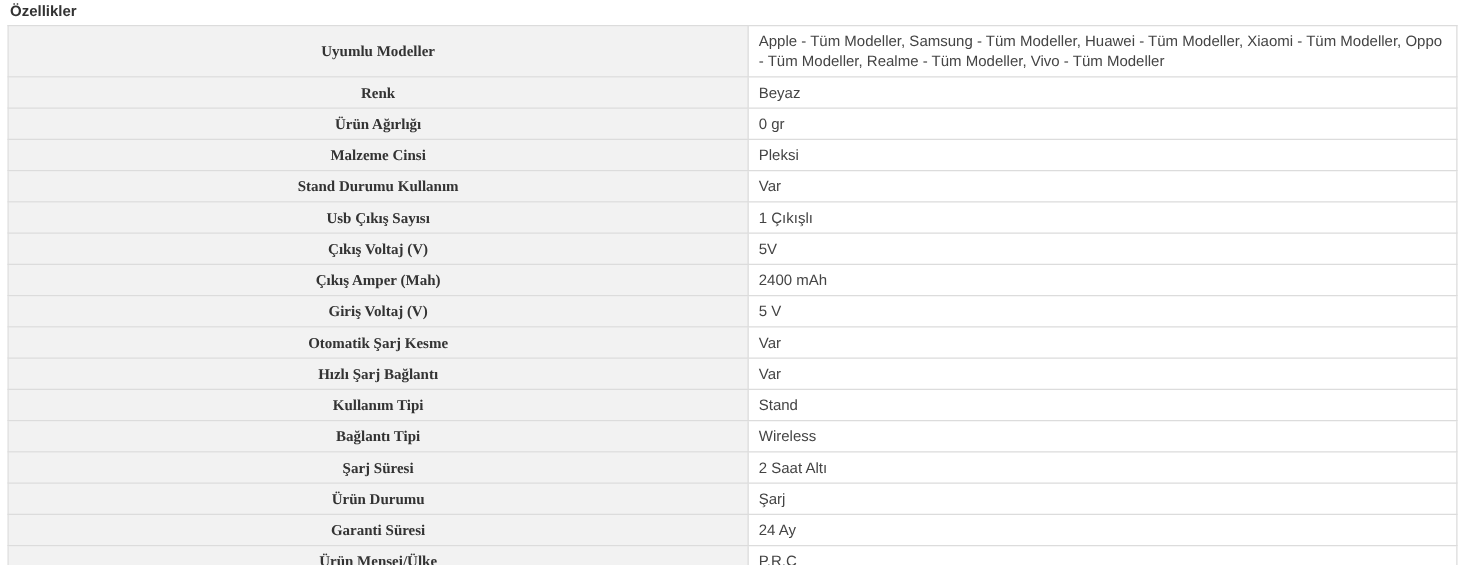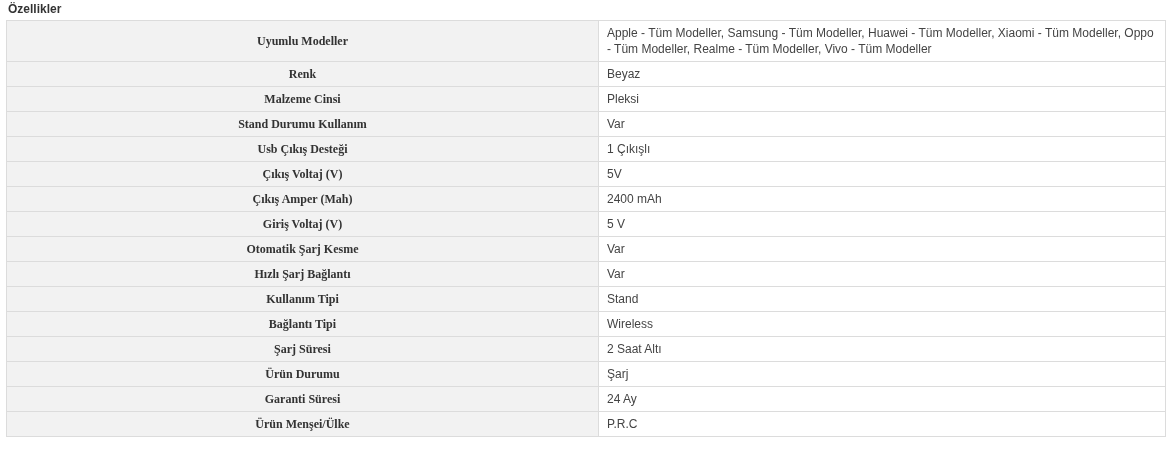--- a/index.html
+++ b/index.html
@@ -67,29 +67,33 @@
     <tbody>
       <tr>
         <td class="label">Uyumlu Modeller</td>
         <td class="value">Apple - Tüm Modeller, Samsung - Tüm Modeller, Huawei - Tüm Modeller, Xiaomi - Tüm Modeller, Oppo - Tüm Modeller, Realme - Tüm Modeller, Vivo - Tüm Modeller</td>
       </tr>
       <tr>
         <td class="label">Renk</td>
         <td class="value">Beyaz</td>
       </tr>
       <tr>
+        <td class="label">Ürün Ağırlığı</td>
+        <td class="value">0 gr</td>
+      </tr>
+      <tr>
         <td class="label">Malzeme Cinsi</td>
         <td class="value">Pleksi</td>
       </tr>
       <tr>
         <td class="label">Stand Durumu Kullanım</td>
         <td class="value">Var</td>
       </tr>
       <tr>
-        <td class="label">Usb Çıkış Desteği</td>
+        <td class="label">Usb Çıkış Sayısı</td>
         <td class="value">1 Çıkışlı</td>
       </tr>
       <tr>
         <td class="label">Çıkış Voltaj (V)</td>
         <td class="value">5V</td>
       </tr>
       <tr>
         <td class="label">Çıkış Amper (Mah)</td>
         <td class="value">2400 mAh</td>
       </tr>

